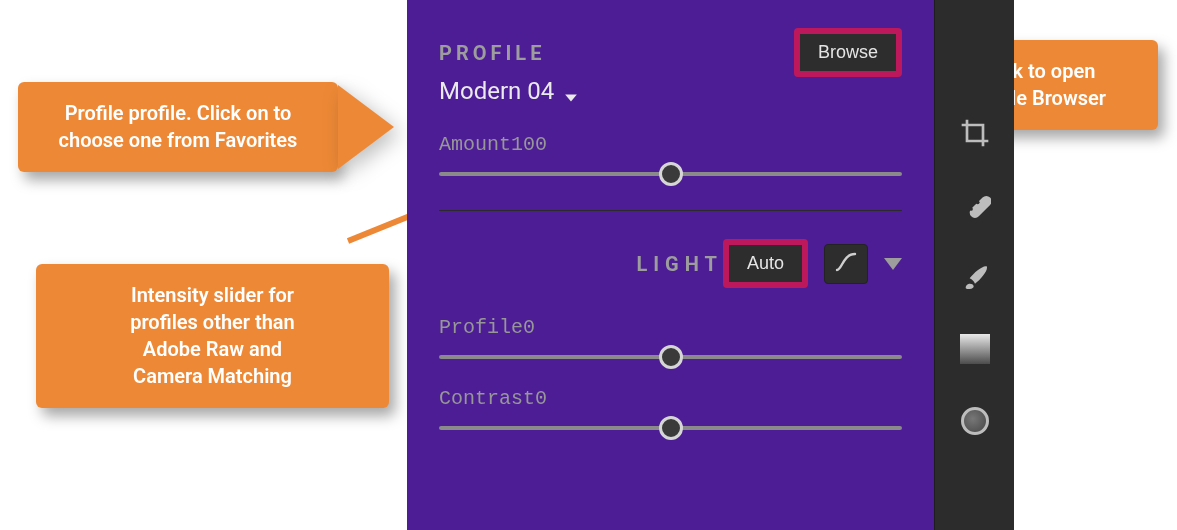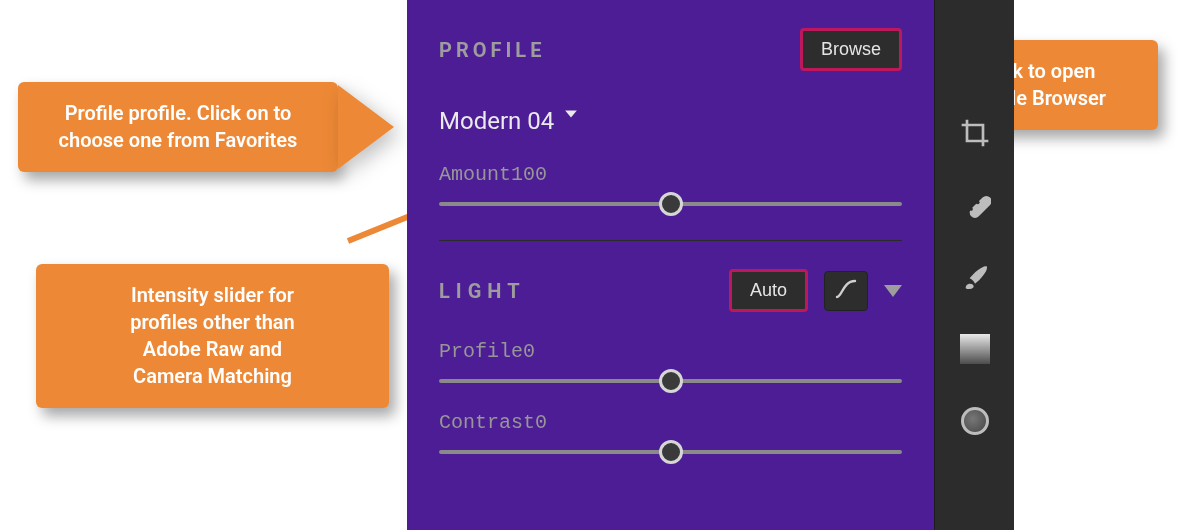--- a/index.html
+++ b/index.html
@@ -93,32 +93,31 @@
     display: flex;
     align-items: center;
     justify-content: space-between;
     color: #9d9d9d;
     font-weight: 700;
     letter-spacing: 4px;
     font-size: 20px;
   }
   .btn-dark {
     background: #2d2d2d;
-    border: 3px solid #be185d;
+    border: 6px solid #be185d;
     color: #e5e5e5;
     font-size: 18px;
     font-weight: 500;
     padding: 8px 18px;
     border-radius: 4px;
     cursor: pointer;
   }
   .profile-select {
-    margin-top: 36px;
-    display: flex;
-    align-items: flex-start;
+    display: flex;
+    align-items: flex-end;
     color: #eaeaea;
     font-size: 24px;
     cursor: pointer;
     gap: 10px;
   }
   .chevron-down {
     width: 14px; height: 14px;
     display: inline-block;
   }
   .chevron-down svg { display: block; }
@@ -152,22 +151,21 @@
   .divider {
     margin-top: 34px;
     height: 1px;
     background: #2a2a2a;
   }
 
   .light-header {
     margin-top: 28px;
     display: flex;
     align-items: center;
-    justify-content: space-between;
-    gap: 16px;
+    justify-content: flex-end;
   }
   .light-header .left {
     color: #9d9d9d;
     font-weight: 700;
     letter-spacing: 6px;
     font-size: 20px;
   }
   .light-header .right {
     display: flex;
     align-items: center;

